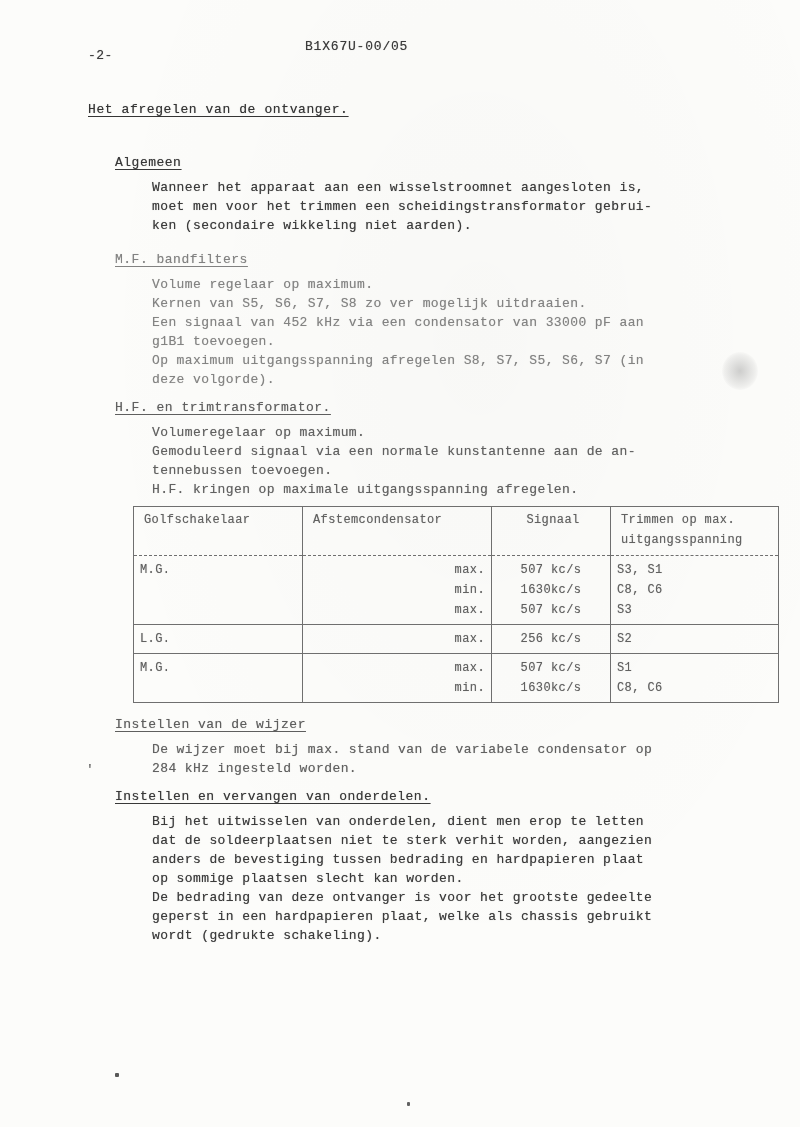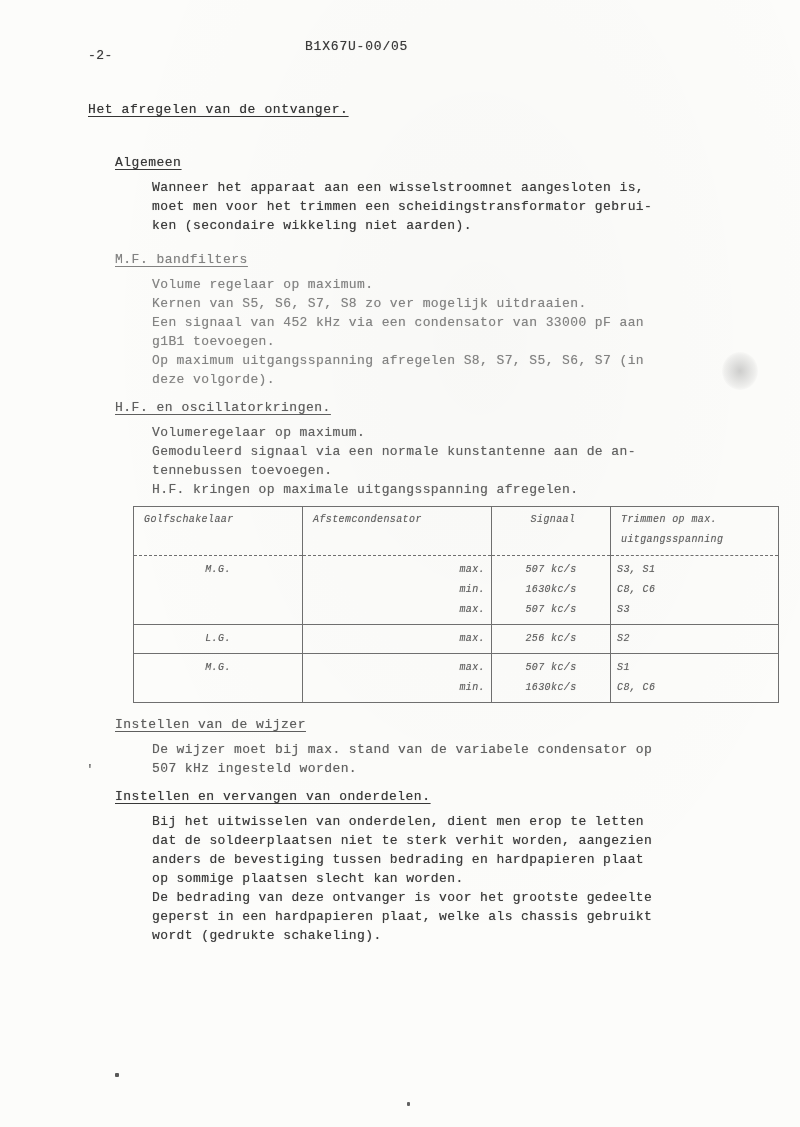--- a/index.html
+++ b/index.html
@@ -50,34 +50,33 @@
   .semi-faded{opacity:.8;}
 
   table.align-table{
     border-collapse:collapse;
     margin:7px 0 0 45px;
     width:583px;
     table-layout:fixed;
   }
   table.align-table td{
     border:1.6px solid #4d4d4d;
-    font-size:10px;line-height:20px;
+    font-size:12px;line-height:20px;
     letter-spacing:.4px;
     white-space:pre-line;
     padding:4px 6px;
     vertical-align:top;
     text-shadow:0 0 .7px rgba(40,40,40,.5);
-    font-style:italic;
   }
   table.align-table tr.hdr td{
     border-bottom:1.6px dashed #4d4d4d;
     padding:3px 6px 5px 10px;
   }
   table.align-table tr.body-row td{border-top:1.4px dashed #555;}
-  .col-switch{width:152px;text-align:center;}
+  .col-switch{width:152px;}
   .col-cap{width:172px;text-align:right;}
   .col-signal{width:102px;text-align:center;}
   .col-trim{width:151px;text-align:left;padding-left:10px;}
   tr.hdr .col-switch{text-align:left;padding-left:12px;}
   tr.hdr .col-cap{text-align:left;padding-left:10px;}
 
   .apostrophe{position:absolute;left:86px;top:762px;font-size:13px;color:#555;}
   .speck{position:absolute;background:#2f2f2f;border-radius:1px;}
   .speck1{left:115px;top:1073px;width:4px;height:4px;opacity:.8;}
   .speck2{left:407px;top:1102px;width:3px;height:4px;opacity:.75;}
@@ -112,21 +111,21 @@
     <h2 class="sec faded">M.F. bandfilters</h2>
     <div class="gap-s"></div>
     <div class="txt para faded">Volume regelaar op maximum.
 Kernen van S5, S6, S7, S8 zo ver mogelijk uitdraaien.
 Een signaal van 452 kHz via een condensator van 33000 pF aan
 g1B1 toevoegen.
 Op maximum uitgangsspanning afregelen S8, S7, S5, S6, S7 (in
 deze volgorde).</div>
 
     <div class="gap-m"></div>
-    <h2 class="sec semi-faded">H.F. en oscillatorkringen.</h2>
+    <h2 class="sec semi-faded">H.F. en trimtransformator.</h2>
     <div class="gap-s"></div>
     <div class="txt para semi-faded">Volumeregelaar op maximum.
 Gemoduleerd signaal via een normale kunstantenne aan de an-
 tennebussen toevoegen.
 H.F. kringen op maximale uitgangsspanning afregelen.</div>
 
     <table class="align-table semi-faded">
       <tbody>
         <tr class="hdr">
           <td class="col-switch">Golfschakelaar</td>
@@ -162,21 +161,21 @@
           <td class="col-trim">S1
 C8, C6</td>
         </tr>
       </tbody>
     </table>
 
     <div class="gap-l"></div>
     <h2 class="sec semi-faded">Instellen van de wijzer</h2>
     <div class="gap-s"></div>
     <div class="txt para semi-faded">De wijzer moet bij max. stand van de variabele condensator op
-507 kHz ingesteld worden.</div>
+284 kHz ingesteld worden.</div>
 
     <div class="gap-m"></div>
     <h2 class="sec">Instellen en vervangen van onderdelen.</h2>
     <div class="gap-s"></div>
     <div class="txt para">Bij het uitwisselen van onderdelen, dient men erop te letten
 dat de soldeerplaatsen niet te sterk verhit worden, aangezien
 anders de bevestiging tussen bedrading en hardpapieren plaat
 op sommige plaatsen slecht kan worden.</div>
     <div class="txt para">De bedrading van deze ontvanger is voor het grootste gedeelte
 geperst in een hardpapieren plaat, welke als chassis gebruikt

